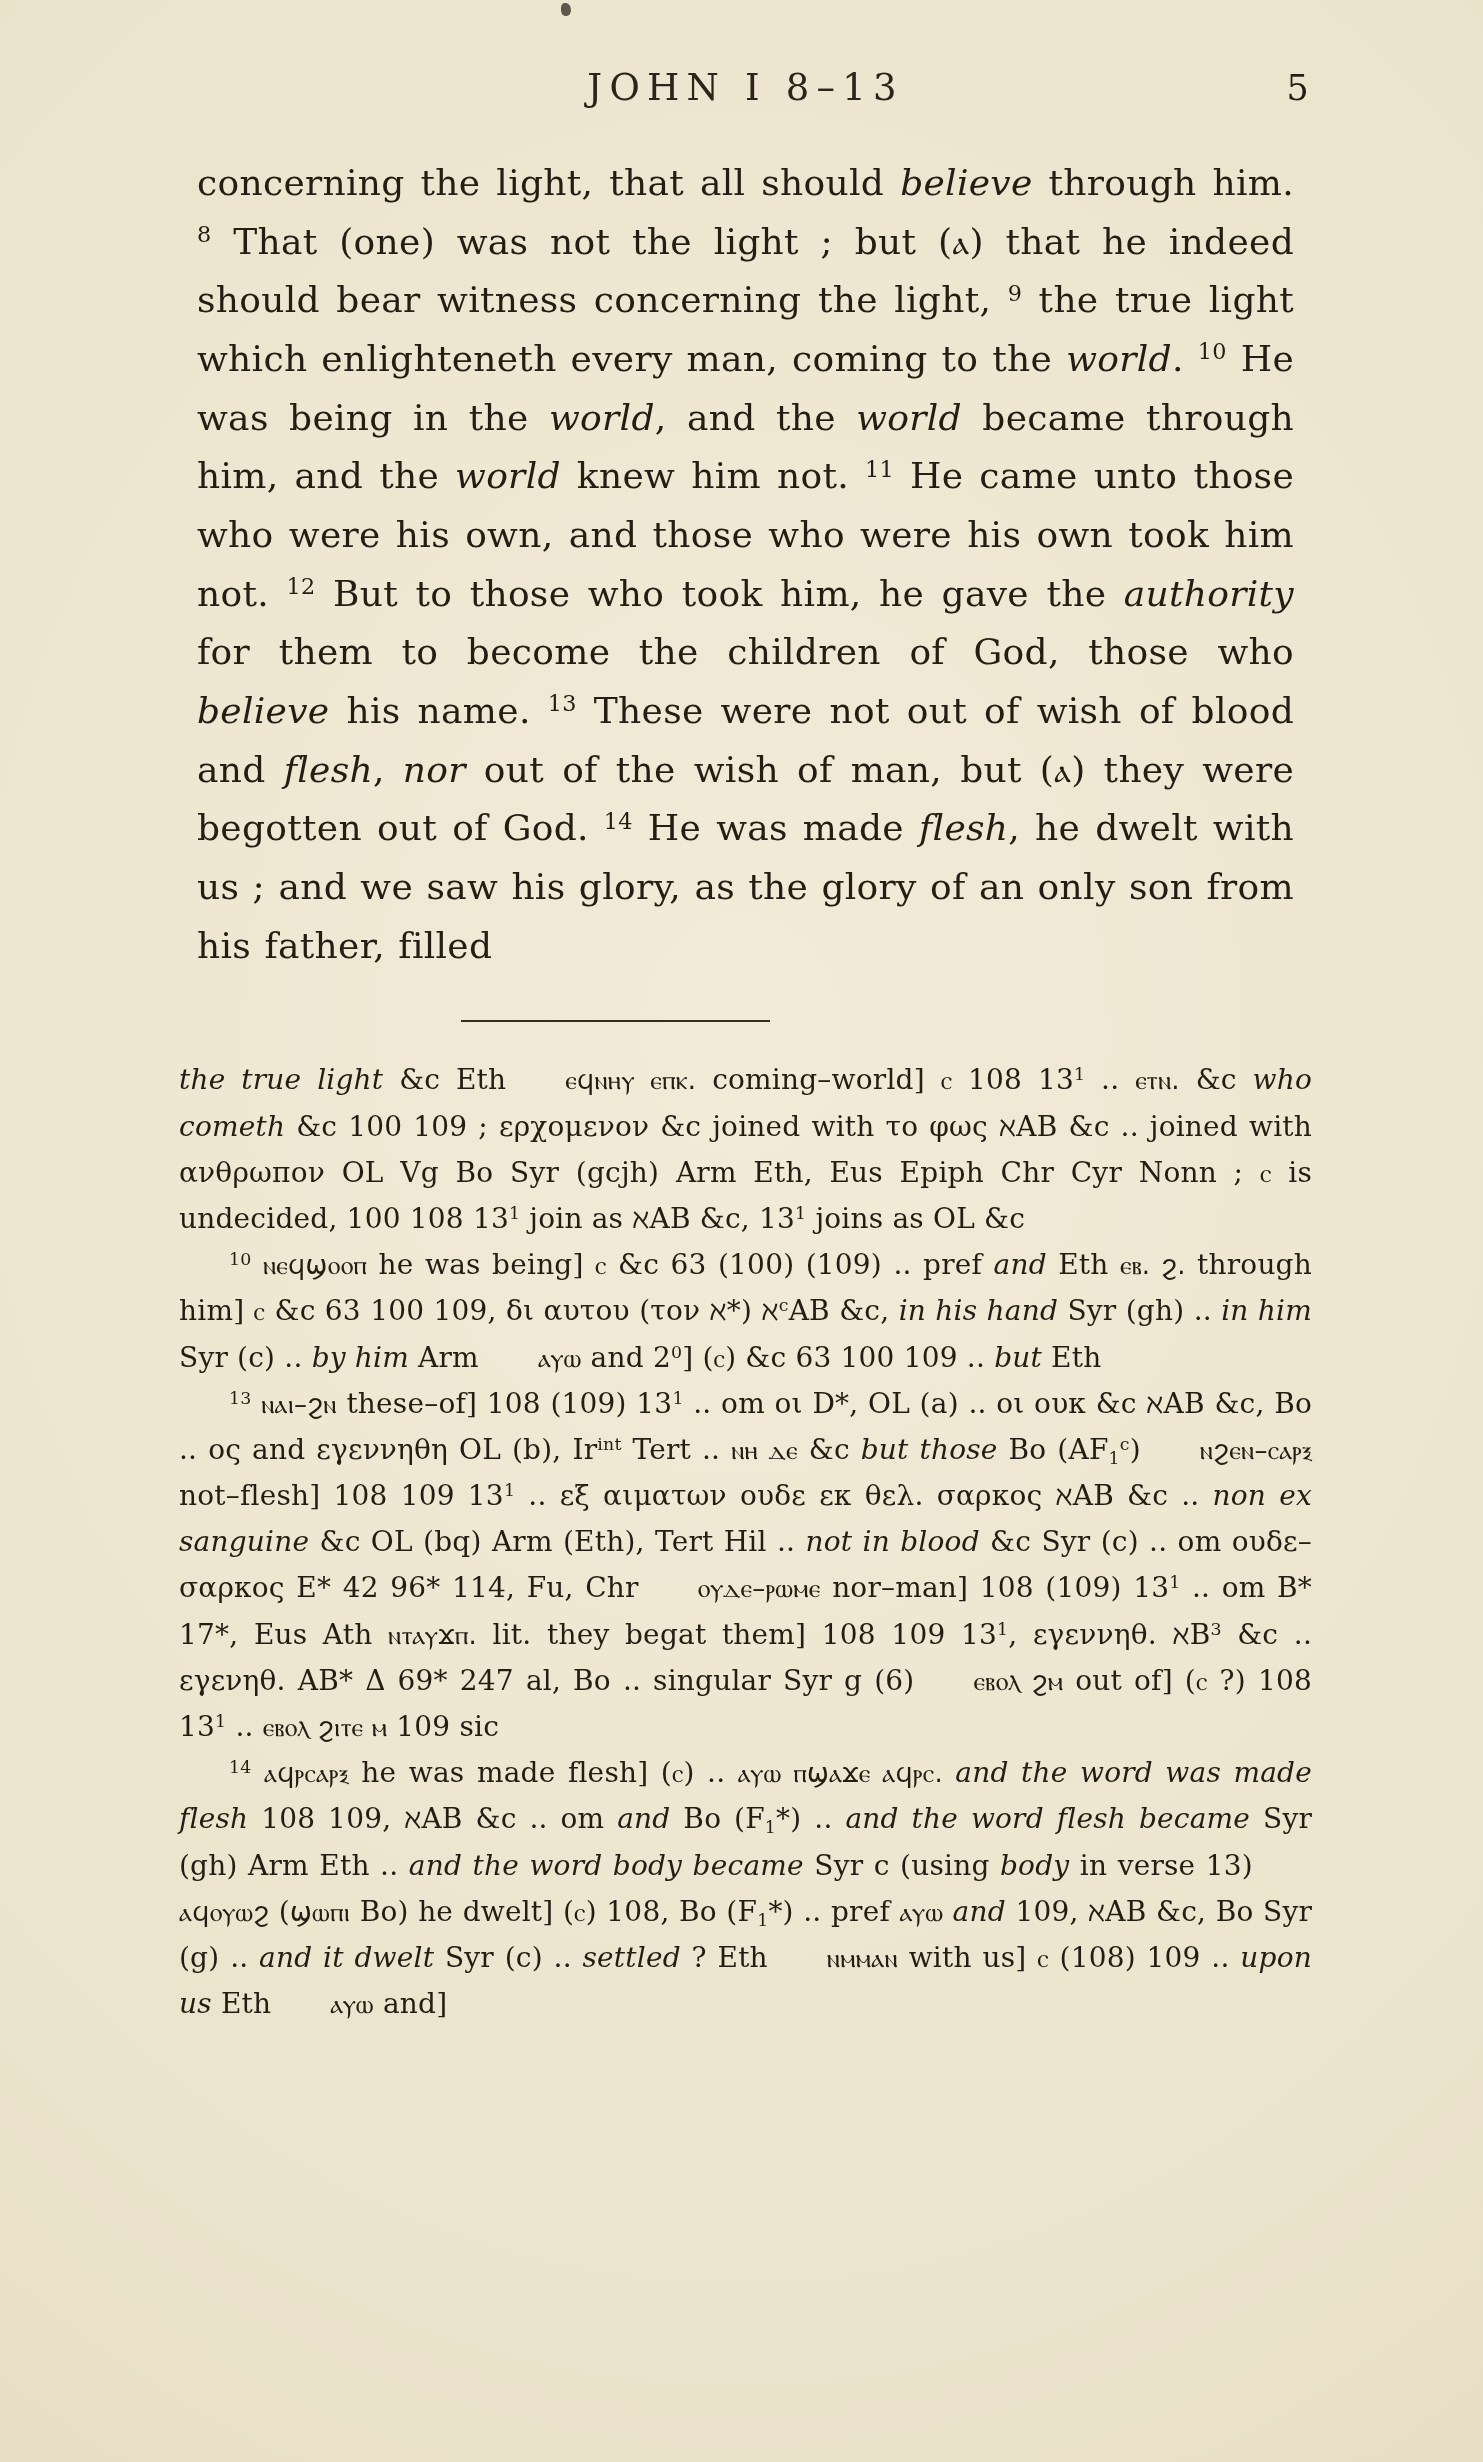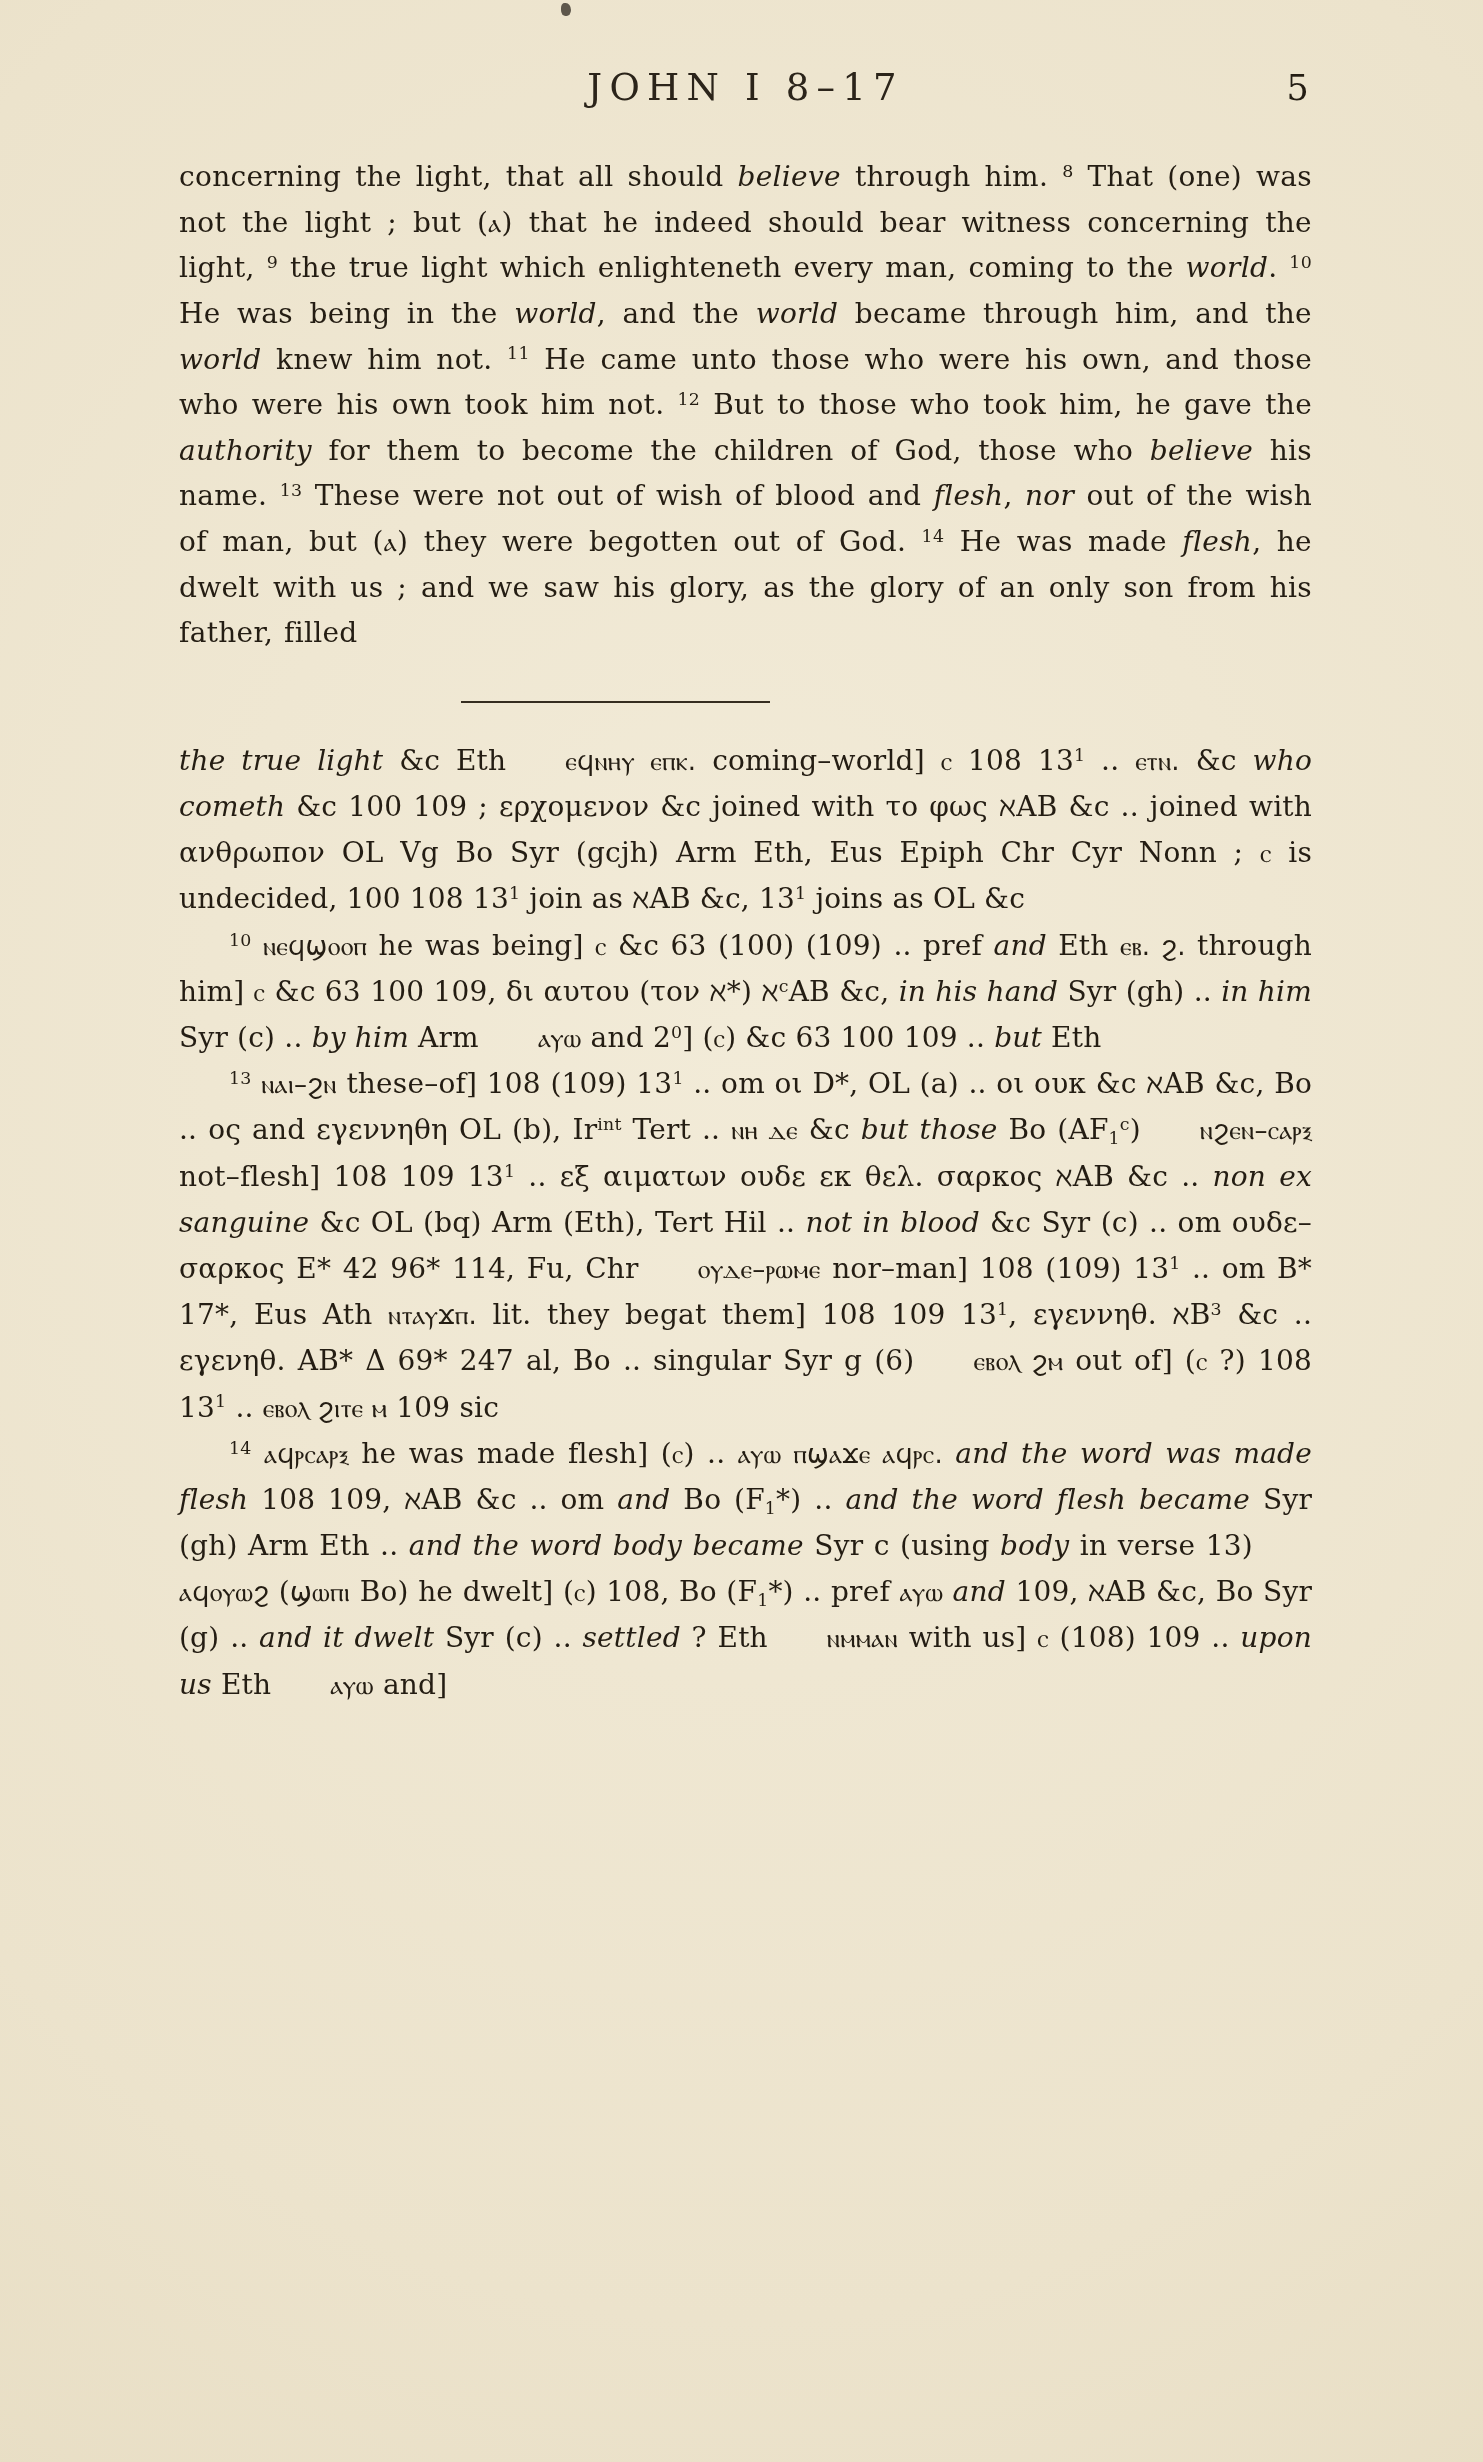--- a/index.html
+++ b/index.html
@@ -41,22 +41,22 @@
     letter-spacing: 7.2px;
     color: #2b241a;
   }
   .pagenum {
     position: absolute;
     right: 3.2px; top: 1.6px;
     font-size: 35px;
   }
 
   .body-text {
-    margin: 0;
-    font-size: 28px;
+    margin: 18px;
+    font-size: 36px;
     line-height: 1.63;
     text-align: justify;
     letter-spacing: 0.3px;
     word-spacing: 1.6px;
   }
 
   .separator {
     width: 309px;
     height: 0;
     border-top: 2.4px solid #352d20;
@@ -95,21 +95,21 @@
 </style>
 </head>
 <body>
 
 <div class="page">
   <div class="scan-speck"></div>
 
   <div class="content">
 
     <header class="header">
-      <div class="title">JOHN I 8–17</div>
+      <div class="title">JOHN I 8–13</div>
       <div class="pagenum">5</div>
     </header>
 
     <p class="body-text"><span class="run">concerning the light, that all should </span><span class="run i">believe</span><span class="run"> through him. </span><span class="run sup">8</span><span class="run"> That (one) was not the light ; but (</span><span class="run c">ⲁ</span><span class="run">) that he indeed should bear witness concerning the light, </span><span class="run sup">9</span><span class="run"> the true light which enlighteneth every man, coming to the </span><span class="run i">world</span><span class="run">. </span><span class="run sup">10</span><span class="run"> He was being in the </span><span class="run i">world</span><span class="run">, and the </span><span class="run i">world</span><span class="run"> became through him, and the </span><span class="run i">world</span><span class="run"> knew him not. </span><span class="run sup">11</span><span class="run"> He came unto those who were his own, and those who were his own took him not. </span><span class="run sup">12</span><span class="run"> But to those who took him, he gave the </span><span class="run i">authority</span><span class="run"> for them to become the children of God, those who </span><span class="run i">believe</span><span class="run"> his name. </span><span class="run sup">13</span><span class="run"> These were not out of wish of blood and </span><span class="run i">flesh</span><span class="run">, </span><span class="run i">nor</span><span class="run"> out of the wish of man, but (</span><span class="run c">ⲁ</span><span class="run">) they were begotten out of God. </span><span class="run sup">14</span><span class="run"> He was made </span><span class="run i">flesh</span><span class="run">, he dwelt with us ; and we saw his glory, as the glory of an only son from his father, filled</span></p>
 
     <div class="separator"></div>
 
     <section class="apparatus">
       <p class="app-para"><span class="run i">the true light</span><span class="run"> &amp;c Eth</span><span class="run gap">&nbsp;</span><span class="run c">ⲉϥⲛⲏⲩ ⲉⲡⲕ.</span><span class="run"> coming–world] </span><span class="run c">ⲥ</span><span class="run"> 108 13</span><span class="run sup">1</span><span class="run"> .. </span><span class="run c">ⲉⲧⲛ.</span><span class="run"> &amp;c </span><span class="run i">who cometh</span><span class="run"> &amp;c 100 109 ; </span><span class="run g">ερχομενον</span><span class="run"> &amp;c joined with </span><span class="run g">το φως</span><span class="run"> ℵAB &amp;c .. joined with </span><span class="run g">ανθρωπον</span><span class="run"> OL Vg Bo Syr (gcjh) Arm Eth, Eus Epiph Chr Cyr Nonn ; </span><span class="run c">ⲥ</span><span class="run"> is undecided, 100 108 13</span><span class="run sup">1</span><span class="run"> join as ℵAB &amp;c, 13</span><span class="run sup">1</span><span class="run"> joins as OL &amp;c</span></p>
       <p class="app-para indent"><span class="run sup">10</span><span class="run"> </span><span class="run c">ⲛⲉϥϣⲟⲟⲡ</span><span class="run"> he was being] </span><span class="run c">ⲥ</span><span class="run"> &amp;c 63 (100) (109) .. pref </span><span class="run i">and</span><span class="run"> Eth </span><span class="run c">ⲉⲃ. ϩ.</span><span class="run"> through him] </span><span class="run c">ⲥ</span><span class="run"> &amp;c 63 100 109, </span><span class="run g">δι αυτου</span><span class="run"> (</span><span class="run g">τον</span><span class="run"> ℵ*) ℵ</span><span class="run sup">c</span><span class="run">AB &amp;c, </span><span class="run i">in his hand</span><span class="run"> Syr (gh) .. </span><span class="run i">in him</span><span class="run"> Syr (c) .. </span><span class="run i">by him</span><span class="run"> Arm</span><span class="run gap">&nbsp;</span><span class="run c">ⲁⲩⲱ</span><span class="run"> and 2</span><span class="run sup">0</span><span class="run">] (</span><span class="run c">ⲥ</span><span class="run">) &amp;c 63 100 109 .. </span><span class="run i">but</span><span class="run"> Eth</span></p>

